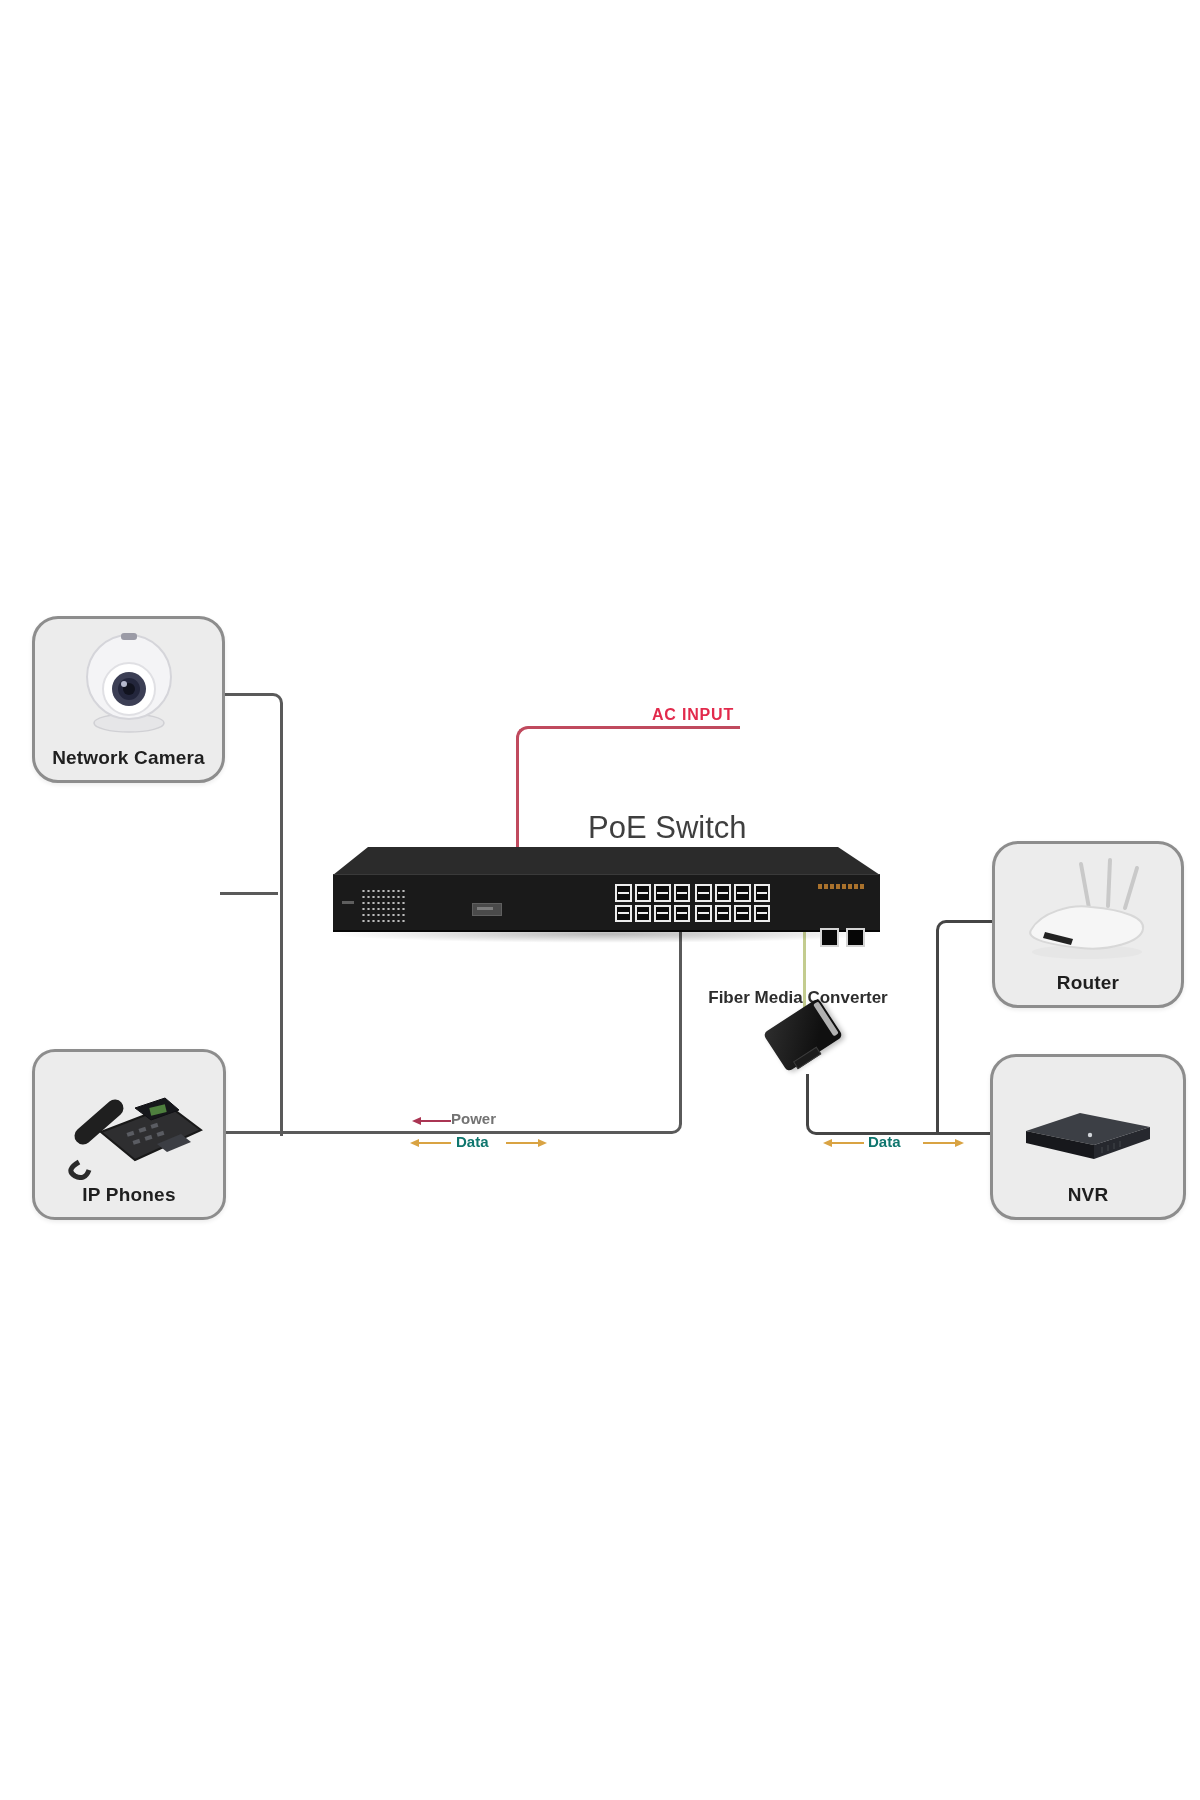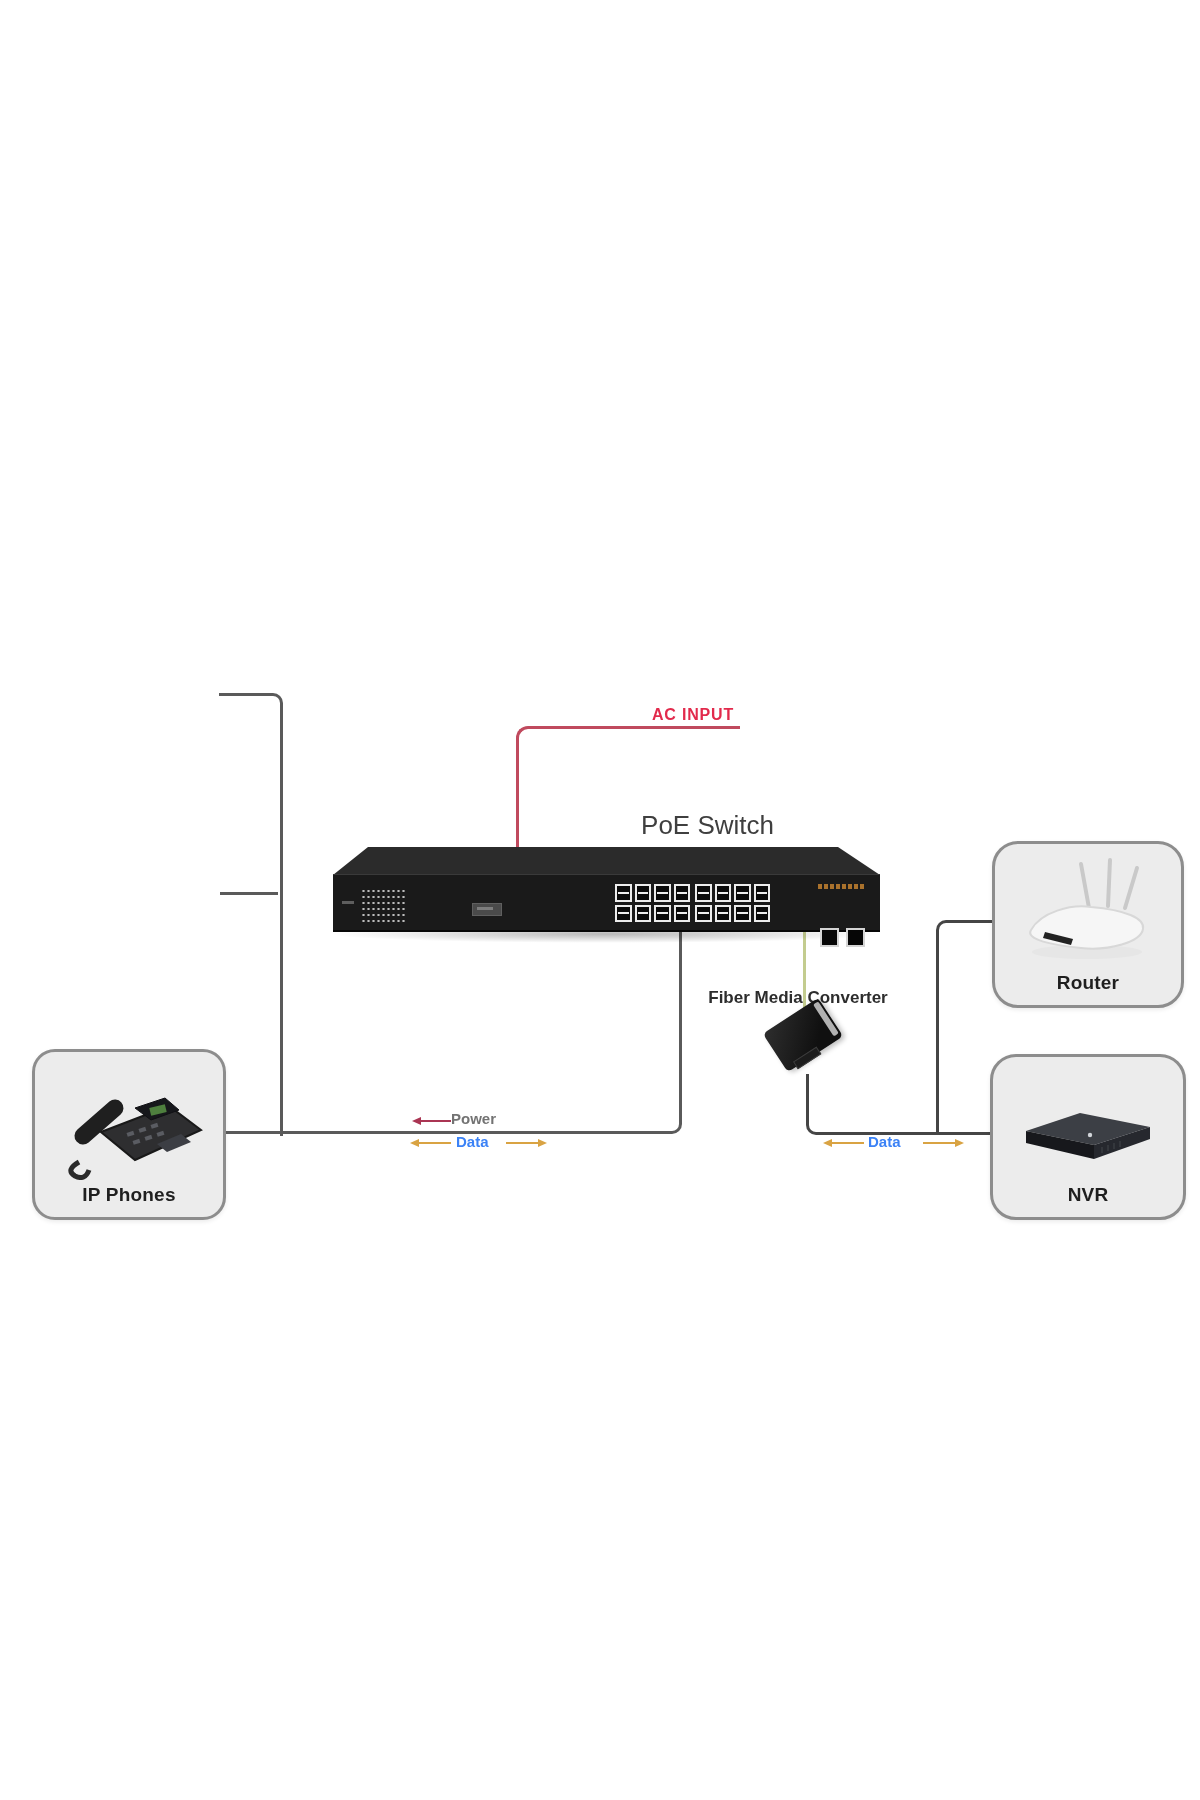--- a/index.html
+++ b/index.html
@@ -24,26 +24,26 @@
            border-top:3px solid #c04a5e;border-left:3px solid #c04a5e;border-top-left-radius:12px;}
   .conn-green{left:803px;top:884px;width:3px;height:88px;background:#c3cc8f;}
   .conn-router{left:936px;top:876px;width:56px;height:212px;
                border-top:3px solid #454545;border-left:3px solid #454545;border-top-left-radius:10px;}
   .conn-nvr{left:806px;top:1030px;width:184px;height:58px;
             border-left:3px solid #454545;border-bottom:3px solid #454545;border-bottom-left-radius:10px;}
 
   
   .ac-label{position:absolute;left:652px;top:662px;font-size:16px;font-weight:bold;
             color:#e22a4c;letter-spacing:.8px;}
-  .poe-title{position:absolute;left:588px;top:766px;width:186px;text-align:right;
-             font-size:26px;color:#3f3f3f;}
+  .poe-title{position:absolute;left:588px;top:766px;width:186px;text-align:left;
+             font-size:31px;color:#3f3f3f;}
   .fiber-label{position:absolute;left:706px;top:944px;width:184px;text-align:center;
                font-size:17px;font-weight:bold;color:#2d2d2d;}
   .power-label{position:absolute;left:451px;top:1066px;font-size:15px;font-weight:bold;color:#737373;}
-  .data-label{position:absolute;font-size:15px;font-weight:bold;color:#3b82f6;}
+  .data-label{position:absolute;font-size:15px;font-weight:bold;color:#0f766e;}
   .data-left{left:456px;top:1089px;} .data-right{left:868px;top:1089px;}
   .arrow{position:absolute;}
 
   
   .switch{position:absolute;left:333px;top:803px;width:547px;height:82px;}
   .switch-top{position:absolute;left:0;top:0;width:547px;height:28px;background:#2b2b2b;
               clip-path:polygon(0 100%,35px 0,505px 0,100% 100%);}
   .switch-face{position:absolute;left:0;top:27px;width:547px;height:55px;background:#1a1a1a;
                border-top:1px solid #3a3a3a;border-bottom:2px solid #070707;}
   .switch-shadow{position:absolute;left:328px;top:881px;width:556px;height:18px;
@@ -145,20 +145,33 @@
         <div class="port"></div>
       </div>
       <div class="sfp-text"></div>
       <div class="sfp sfp-1"></div>
       <div class="sfp sfp-2"></div>
     </div>
   </div>
 
   <div class="converter"></div>
 
+  <div class="dev-box" style="left:32px;top:572px;width:187px;height:161px;">
+    <svg class="dev-icon" style="top:8px;" width="112" height="112" viewBox="0 0 110 112">
+      <ellipse cx="55" cy="96" rx="35" ry="9" fill="#e6e6e8" stroke="#d0d0d4" stroke-width="1.5"></ellipse>
+      <circle cx="55" cy="50" r="42" fill="#f4f4f6" stroke="#d5d5da" stroke-width="2"></circle>
+      <rect x="47" y="6" width="16" height="7" rx="3" fill="#9b9ba6"></rect>
+      <circle cx="55" cy="62" r="26" fill="#ffffff" stroke="#e0e0e4" stroke-width="2"></circle>
+      <circle cx="55" cy="62" r="17" fill="#3c3f55"></circle>
+      <circle cx="55" cy="62" r="11" fill="#23263c"></circle>
+      <circle cx="55" cy="62" r="6" fill="#11131f"></circle>
+      <circle cx="50" cy="57" r="3" fill="#cfd3e8" opacity=".85"></circle>
+    </svg>
+    <div class="dev-label">Network Camera</div>
+  </div>
 
 
   <div class="dev-box" style="left:32px;top:1005px;width:188px;height:165px;border-radius:23px;">
     <svg class="dev-icon" style="top:18px;" width="160" height="110" viewBox="0 0 160 110">
       <path d="M30,92 q-14,8 -4,14 q10,5 14,-6" fill="none" stroke="#2a2a2a" stroke-width="5"></path>
       <line x1="34" y1="66" x2="66" y2="38" stroke="#1f1f1f" stroke-width="17" stroke-linecap="round"></line>
       <polygon points="52,62 120,36 152,60 86,90" fill="#2e2e30" stroke="#191919" stroke-width="2"></polygon>
       <polygon points="86,38 116,28 130,40 102,50" fill="#16171b" stroke="#101014" stroke-width="1"></polygon>
       <rect x="101" y="36" width="16" height="8" transform="rotate(-14 109 40)" fill="#4e7f3e"></rect>
       <g fill="#5a5c62">

